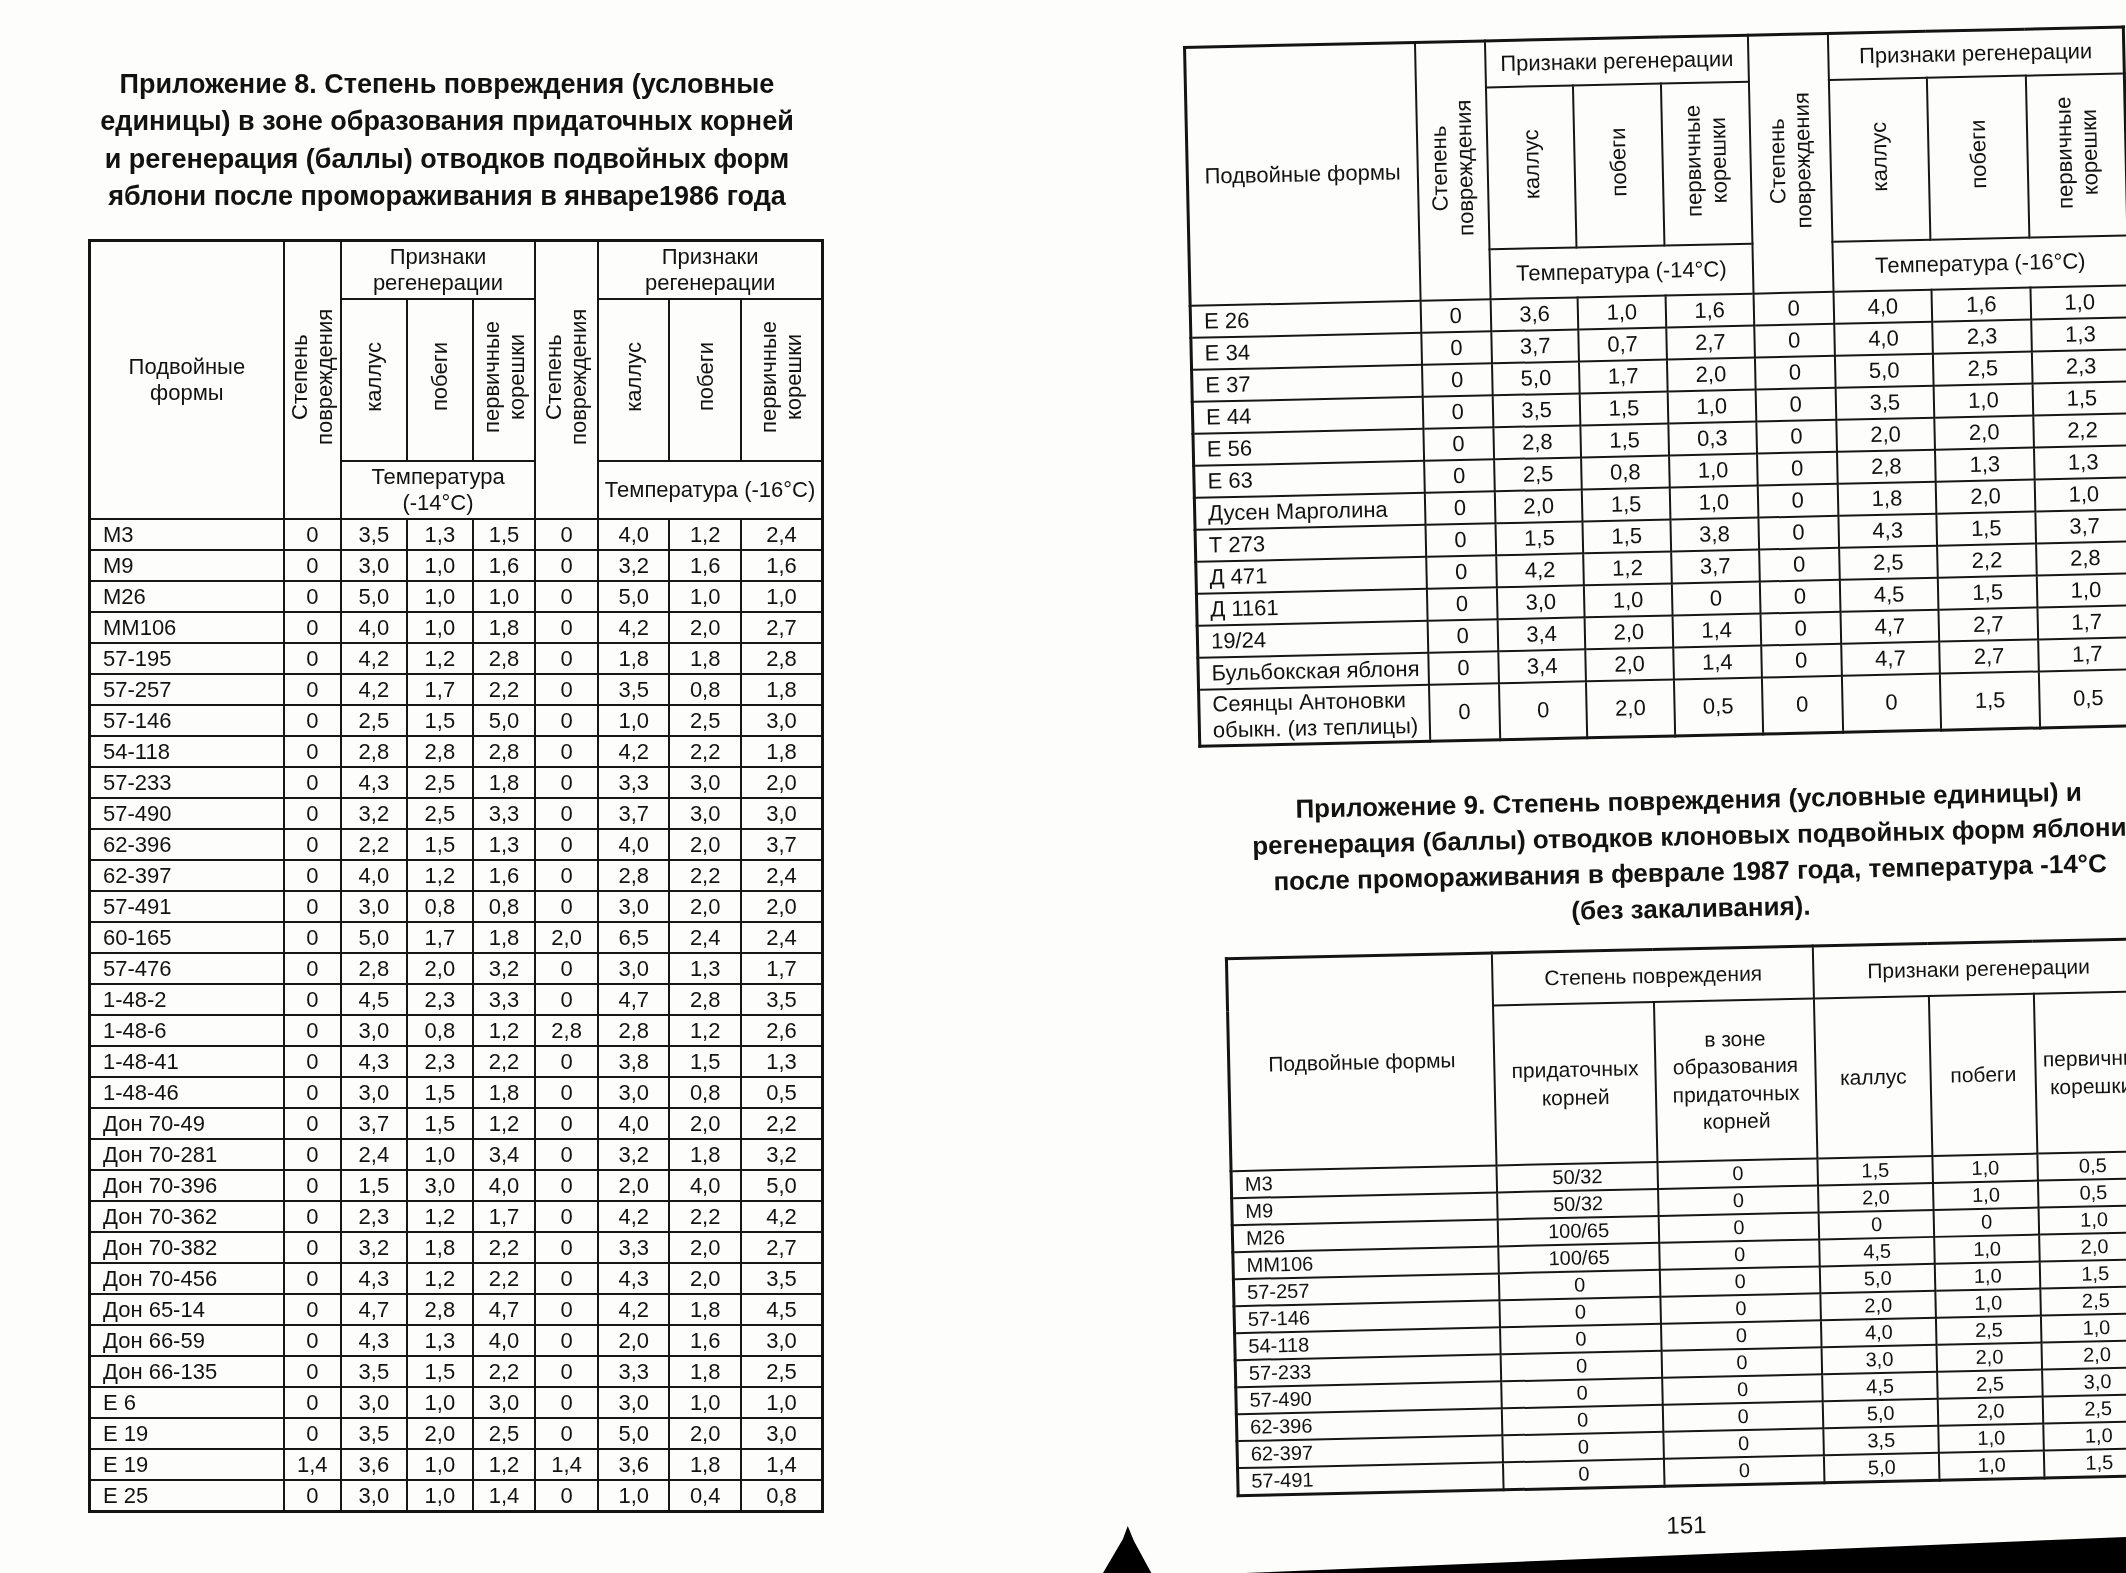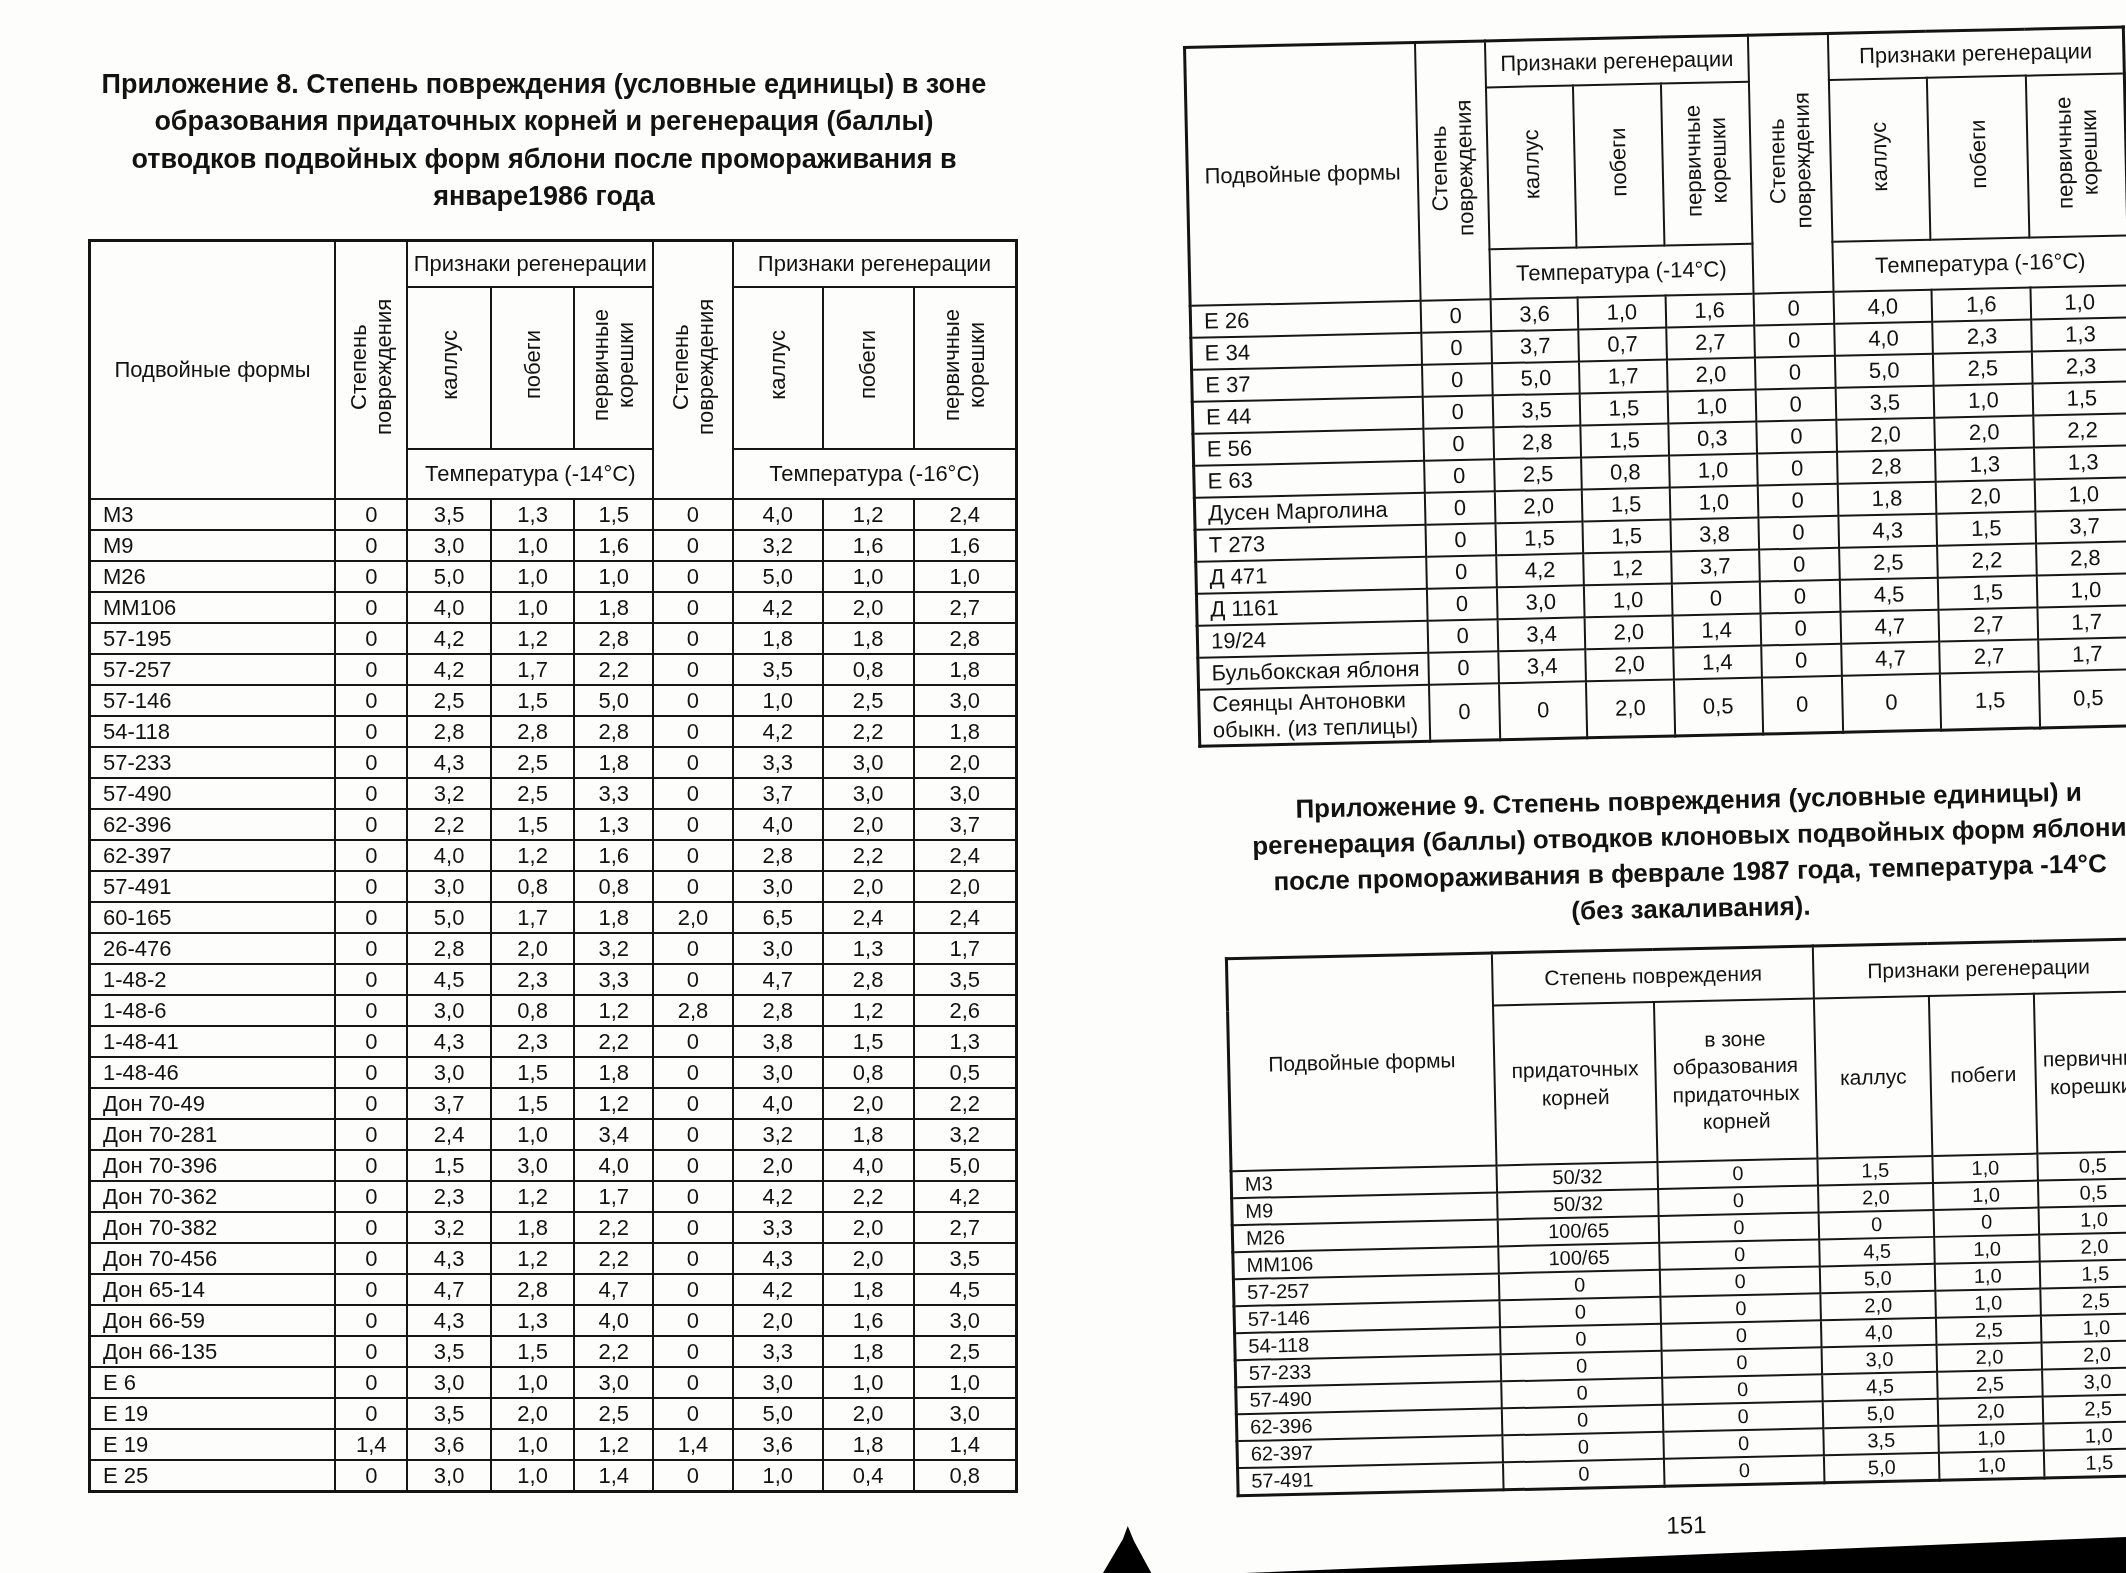--- a/index.html
+++ b/index.html
@@ -2,21 +2,21 @@
 <html><head>
 <meta charset="utf-8">
 <style>
   html, body { margin:0; padding:0; }
   body {
     width:2126px; height:1573px; position:relative; overflow:hidden;
     background:#fdfdfb; color:#121212;
     font-family:"Liberation Sans", sans-serif;
   }
   .page { position:absolute; }
-  .page-left { left:88px; top:66px; width:930px; }
+  .page-left { left:88px; top:66px; width:736px; }
   .page-right { left:1183px; top:46px; width:942px; transform:rotate(-1.25deg); transform-origin:0 0; }
 
   .title { font-weight:700; font-size:27px; line-height:1.38; text-align:center; }
   .page-left .title { margin:0 26px 24px 8px; }
   .t9title { margin:46px 8px 20px 22px; font-size:26px; }
 
   table.t { border-collapse:collapse; table-layout:fixed; width:100%; border:3px solid #141414; }
   .t th, .t td { border:2.5px solid #161616; text-align:center; vertical-align:middle; overflow:hidden; }
   .t th { font-weight:400; font-size:22px; padding:2px; }
   .t td { font-size:22px; padding:1px 2px; height:27px; }
@@ -234,21 +234,21 @@
           <td>0</td>
           <td>5,0</td>
           <td>1,7</td>
           <td>1,8</td>
           <td>2,0</td>
           <td>6,5</td>
           <td>2,4</td>
           <td>2,4</td>
         </tr>
         <tr>
-          <td class="name">26-476</td>
+          <td class="name">57-476</td>
           <td>0</td>
           <td>2,8</td>
           <td>2,0</td>
           <td>3,2</td>
           <td>0</td>
           <td>3,0</td>
           <td>1,3</td>
           <td>1,7</td>
         </tr>
         <tr>

